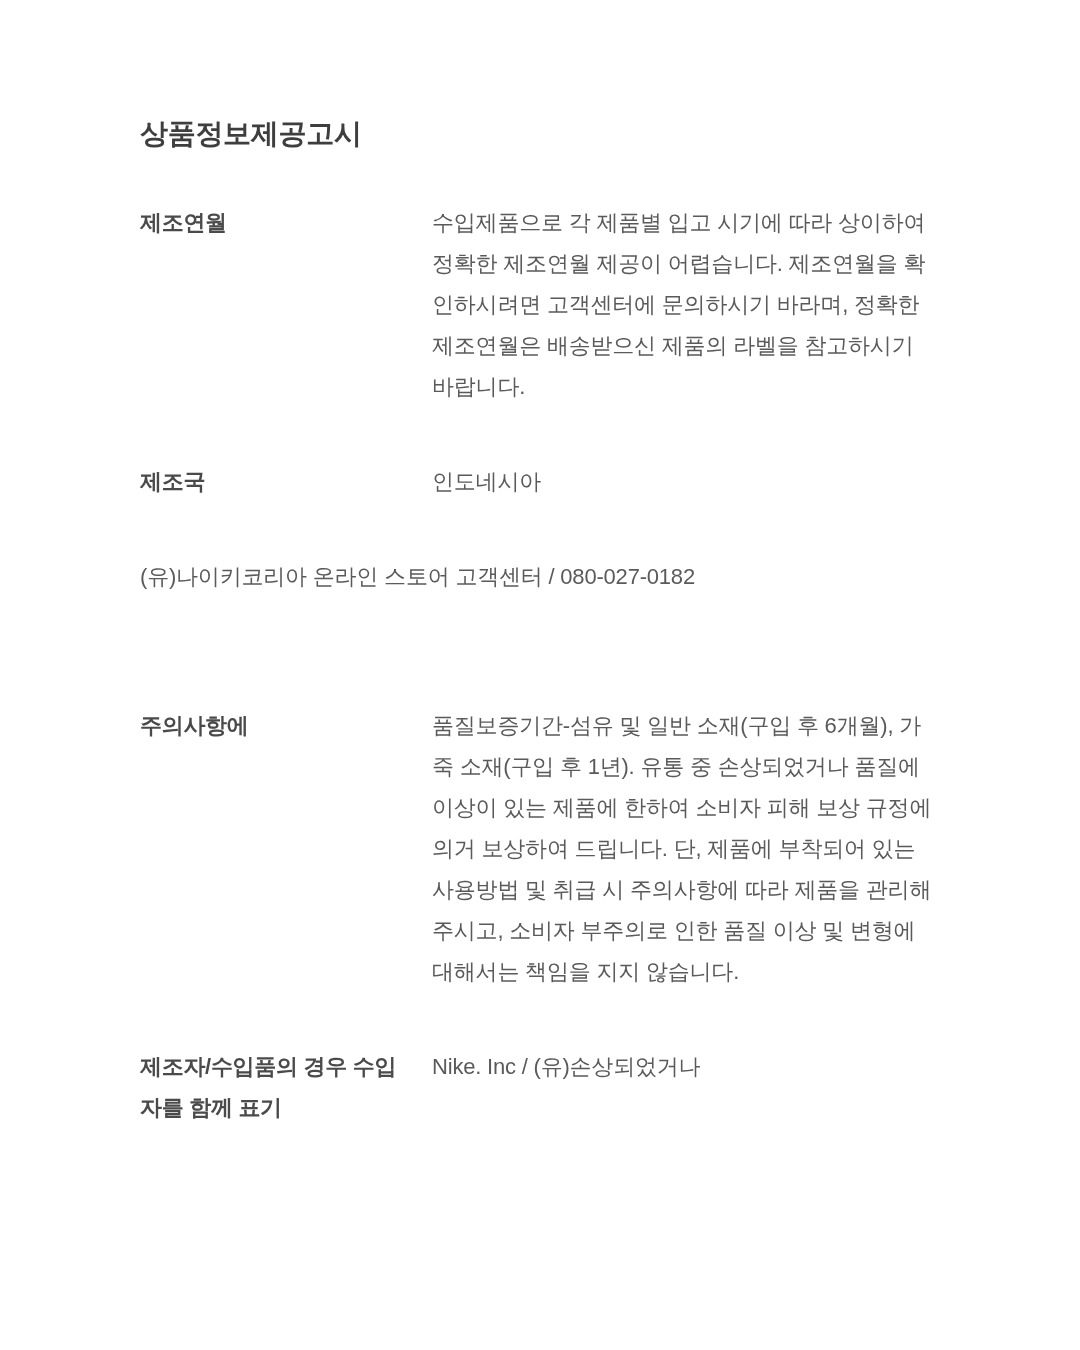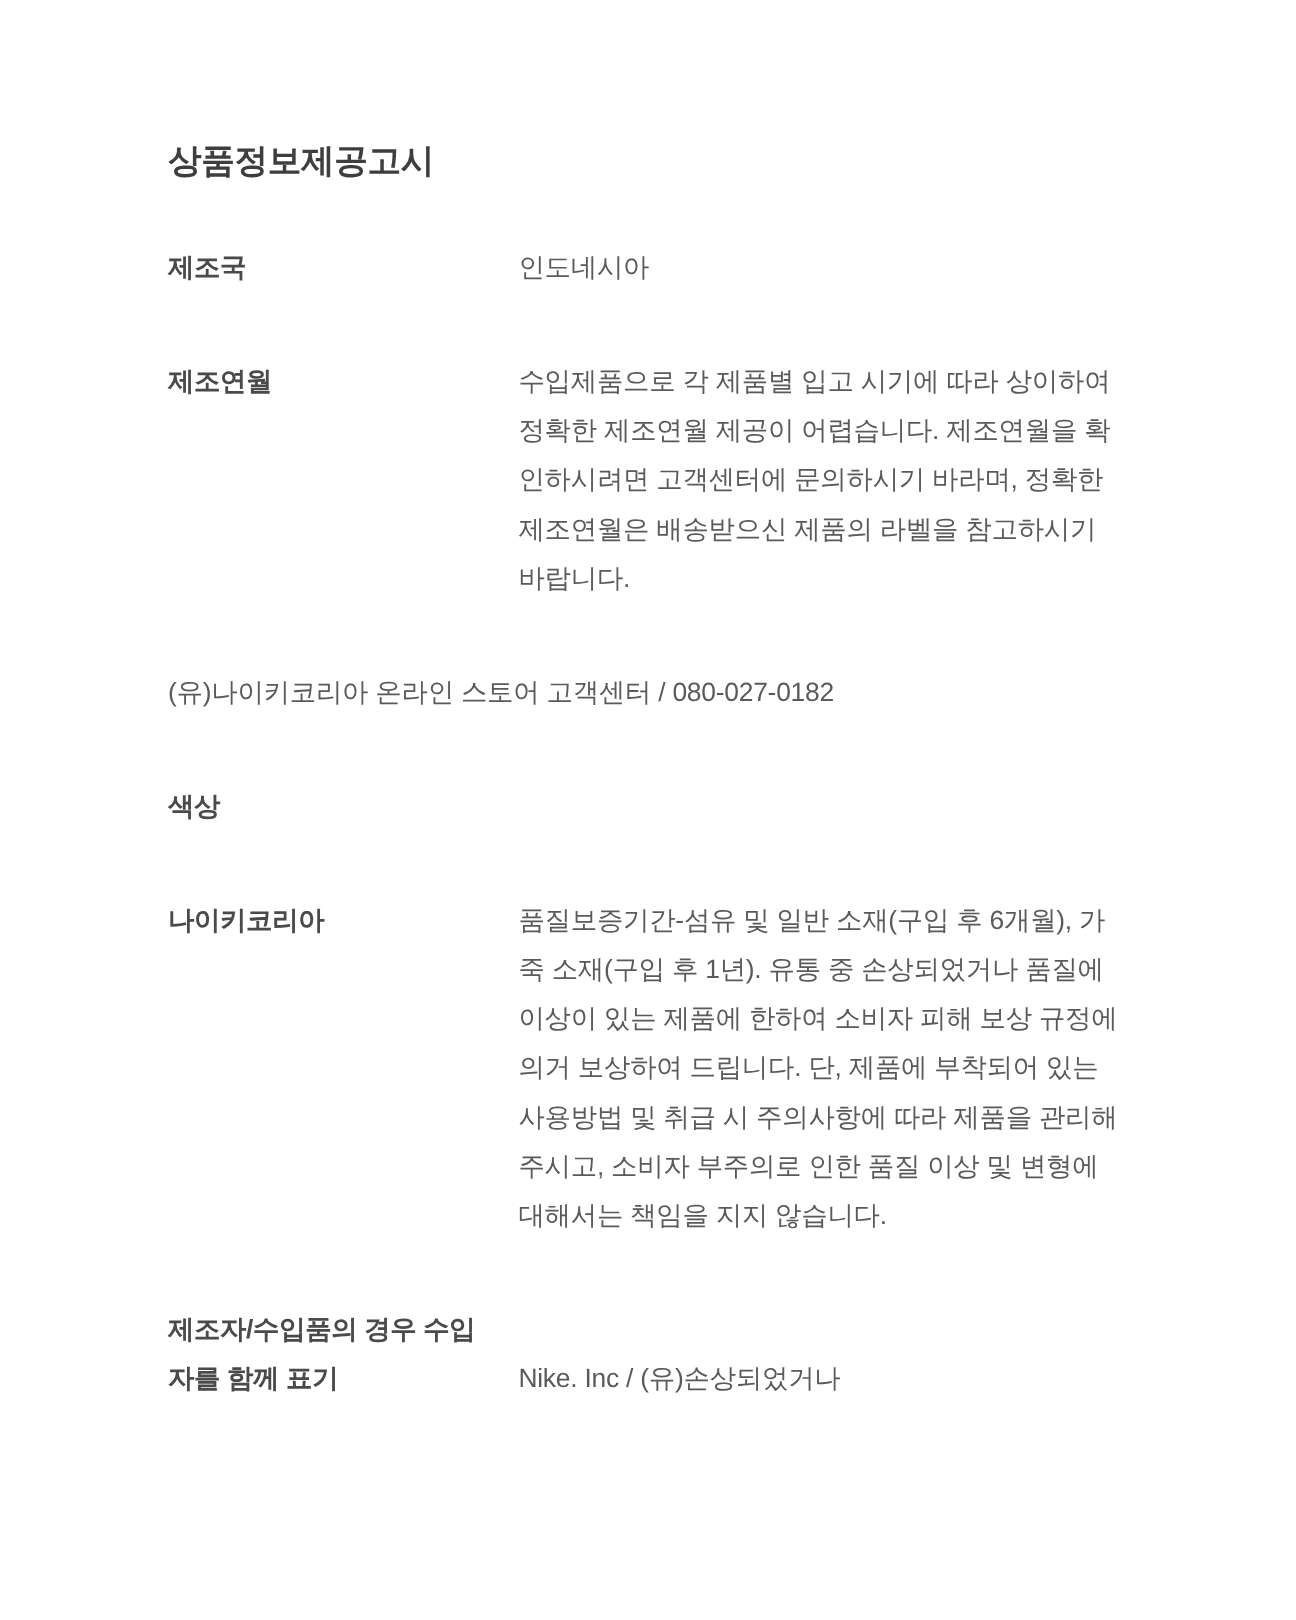--- a/index.html
+++ b/index.html
@@ -29,21 +29,20 @@
     color: #3e3e3e;
     letter-spacing: -0.3px;
   }
   .info-row {
     display: flex;
     align-items: flex-start;
     margin-bottom: 54px;
   }
   .info-row:last-child {
     margin-bottom: 4px;
-    align-items: flex-end;
   }
   .info-label {
     flex: 0 0 292px;
     box-sizing: border-box;
     padding-right: 18px;
     font-size: 22px;
     line-height: 41px;
     font-weight: 700;
     color: #4a4a4a;
     letter-spacing: -0.3px;
@@ -61,39 +60,38 @@
   }
 </style>
 </head>
 <body>
 
 <main class="product-info">
 
   <h2 class="section-title">상품정보제공고시</h2>
 
   <div class="info-row">
-    <div class="info-label">제조국</div>
-    <div class="info-value">인도네시아</div>
+    <div class="info-label">제조연월</div>
+    <div class="info-value">수입제품으로 각 제품별 입고 시기에 따라 상이하여 정확한 제조연월 제공이 어렵습니다. 제조연월을 확인하시려면 고객센터에 문의하시기 바라며, 정확한 제조연월은 배송받으신 제품의 라벨을 참고하시기 바랍니다.</div>
   </div>
 
   <div class="info-row">
-    <div class="info-label">제조연월</div>
-    <div class="info-value">수입제품으로 각 제품별 입고 시기에 따라 상이하여 정확한 제조연월 제공이 어렵습니다. 제조연월을 확인하시려면 고객센터에 문의하시기 바라며, 정확한 제조연월은 배송받으신 제품의 라벨을 참고하시기 바랍니다.</div>
+    <div class="info-label">제조국</div>
+    <div class="info-value">인도네시아</div>
   </div>
 
   <div class="info-row">
     <div class="info-value">(유)나이키코리아 온라인 스토어 고객센터 / 080-027-0182</div>
   </div>
 
   <div class="info-row">
-    <div class="info-label">색상</div>
   </div>
 
   <div class="info-row">
-    <div class="info-label">나이키코리아</div>
+    <div class="info-label">주의사항에</div>
     <div class="info-value">품질보증기간-섬유 및 일반 소재(구입 후 6개월), 가죽 소재(구입 후 1년). 유통 중 손상되었거나 품질에 이상이 있는 제품에 한하여 소비자 피해 보상 규정에 의거 보상하여 드립니다. 단, 제품에 부착되어 있는 사용방법 및 취급 시 주의사항에 따라 제품을 관리해 주시고, 소비자 부주의로 인한 품질 이상 및 변형에 대해서는 책임을 지지 않습니다.</div>
   </div>
 
   <div class="info-row">
     <div class="info-label">제조자/수입품의 경우 수입자를 함께 표기</div>
     <div class="info-value">Nike. Inc / (유)손상되었거나</div>
   </div>
 
 </main>
 

